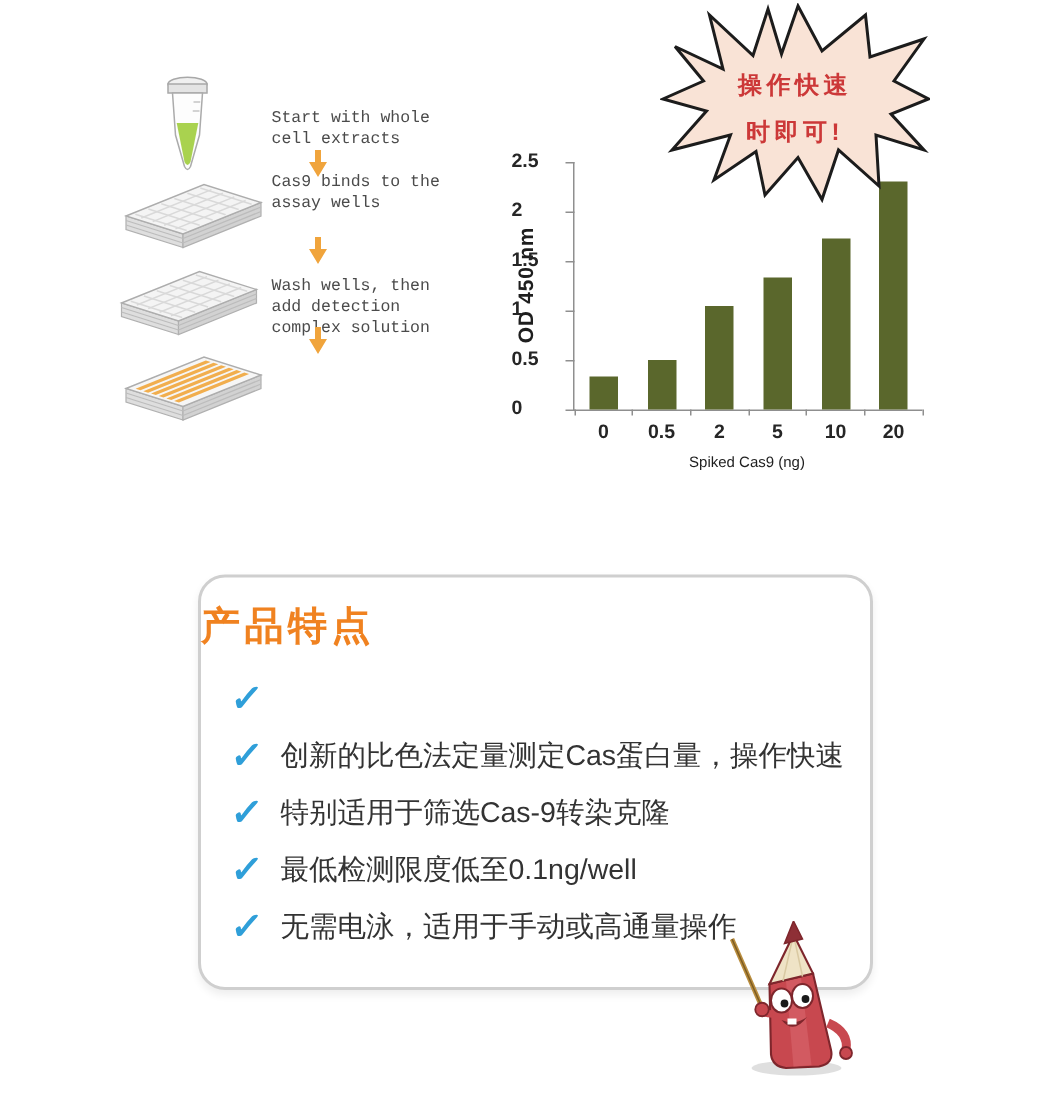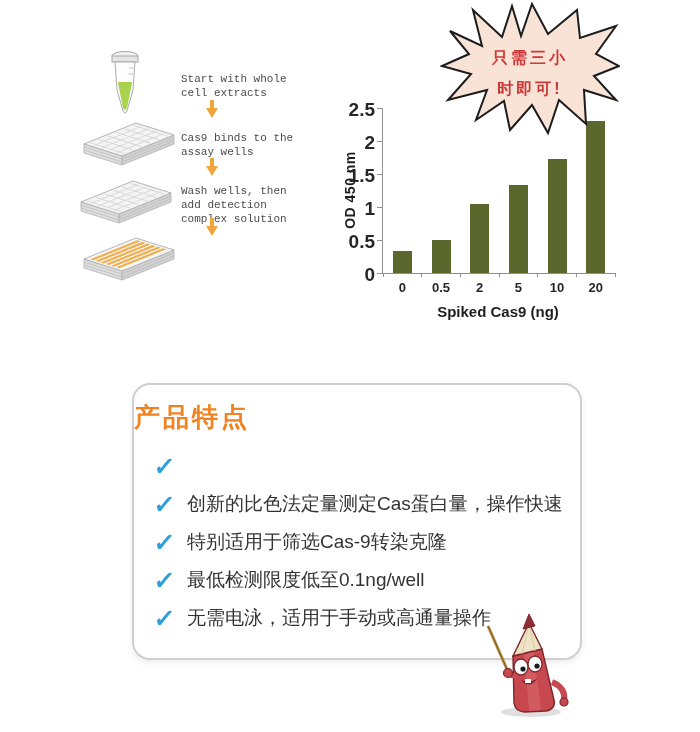--- a/index.html
+++ b/index.html
@@ -16,31 +16,31 @@
   }
   .flow-arrow{position:absolute;left:204px;width:16px;height:18px;}
 
   
   .chart{position:absolute;left:336px;top:96px;width:300px;height:230px;}
   .chart-plot{
     position:absolute;left:46px;top:12px;width:232px;height:165px;
     border-left:1px solid #8f8f8f;border-bottom:1px solid #8f8f8f;
   }
   .bar{position:absolute;bottom:0;width:19px;}
-  .ytick-label{position:absolute;width:34px;text-align:right;font-size:19px;font-weight:700;color:#262626;}
+  .ytick-label{position:absolute;width:34px;text-align:left;font-size:13px;font-weight:700;color:#262626;}
   .ytick-mark{position:absolute;width:6px;height:1px;background:#8f8f8f;}
   .xtick-mark{position:absolute;width:1px;height:4px;background:#8f8f8f;}
   .xtick-label{position:absolute;text-align:center;font-size:13px;font-weight:700;color:#262626;}
   .ylabel{
     position:absolute;left:14px;top:94px;transform:translate(-50%,-50%) rotate(-90deg);
     font-size:14px;font-weight:700;color:#1e1e1e;white-space:nowrap;letter-spacing:.5px;
   }
   .xlabel{
     position:absolute;left:46px;top:207px;width:232px;text-align:center;
-    font-size:15px;font-weight:700;color:#1e1e1e;
+    font-size:10px;font-weight:400;color:#1e1e1e;
   }
 
   
   .badge{position:absolute;left:440px;top:2px;width:180px;height:134px;z-index:5;}
   .badge-text{
     position:absolute;left:440px;top:42px;width:180px;z-index:6;text-align:center;
     font-size:16px;font-weight:700;line-height:31px;letter-spacing:3px;color:#cc3838;
   }
 
   
@@ -98,21 +98,21 @@
         <line x1="0.583" y1="0.05" x2="0.583" y2="0.95" vector-effect="non-scaling-stroke"></line>
         <line x1="0.75" y1="0.05" x2="0.75" y2="0.95" vector-effect="non-scaling-stroke"></line>
         <line x1="0.916" y1="0.05" x2="0.916" y2="0.95" vector-effect="non-scaling-stroke"></line>
         <line x1="0.05" y1="0.2" x2="0.95" y2="0.2" vector-effect="non-scaling-stroke"></line>
         <line x1="0.05" y1="0.4" x2="0.95" y2="0.4" vector-effect="non-scaling-stroke"></line>
         <line x1="0.05" y1="0.6" x2="0.95" y2="0.6" vector-effect="non-scaling-stroke"></line>
         <line x1="0.05" y1="0.8" x2="0.95" y2="0.8" vector-effect="non-scaling-stroke"></line>
       </g>
     </g>
   </svg>
-  <div class="step-text" style="top:131px">Cas9 binds to the assay wells</div>
+  <div class="step-text" style="top:115px">Cas9 binds to the assay wells</div>
 
   <svg class="flow-arrow" style="top:158px" viewBox="0 0 16 18">
     <polygon points="6,0 10,0 10,8 14,8 8,18 2,8 6,8" fill="#f0a43c"></polygon>
   </svg>
 
   <svg class="abs" style="left:75px;top:176px" width="100" height="56" viewBox="0 0 100 56">
     <polygon points="6,26 44,38 44,47 6,35" fill="#dedede" stroke="#b0b0b0" stroke-width="0.8"></polygon>
     <polygon points="44,38 96,17 96,26 44,47" fill="#d2d2d2" stroke="#b0b0b0" stroke-width="0.8"></polygon>
     <line x1="6" y1="29" x2="44" y2="41" stroke="#bcbcbc" stroke-width="0.8"></line>
     <line x1="6" y1="32" x2="44" y2="44" stroke="#bcbcbc" stroke-width="0.8"></line>
@@ -193,21 +193,21 @@
         <div class="xtick-mark" style="left: 192.833px; top: 165px;"></div>
         <div class="xtick-mark" style="left: 231.5px; top: 165px;"></div>
       </div>
     <div class="xlabel">Spiked Cas9 (ng)</div>
   </div>
 
   <svg class="badge" viewBox="0 0 180 134">
     <polygon points="92,2 108,32 137,8 140,36 176,24 156,52 179,64 154,74 176,98 144,88 146,122 119,98 108,131 92,103 70,128 64,99 36,118 47,88 8,98 31,72 2,64 29,52 10,29 42,44 33,8 62,35 72,4 81,34" stroke="#1c1c1c" stroke-width="2" stroke-linejoin="miter" fill="#f9e3d6"></polygon>
   </svg>
   <div class="badge-text" style="color: rgb(204, 56, 56);">
-    <div>只需三小</div>
+    <div>操作快速</div>
     <div>时即可!</div>
   </div>
 
   <div class="features-box">
     <div class="features-title" style="color: rgb(240, 130, 32);">产品特点</div>
     <ul class="feature-list">
         <li class="feature-item">
           <span class="check" style="color: rgb(47, 159, 217);">✓</span>
         </li>
         <li class="feature-item">

